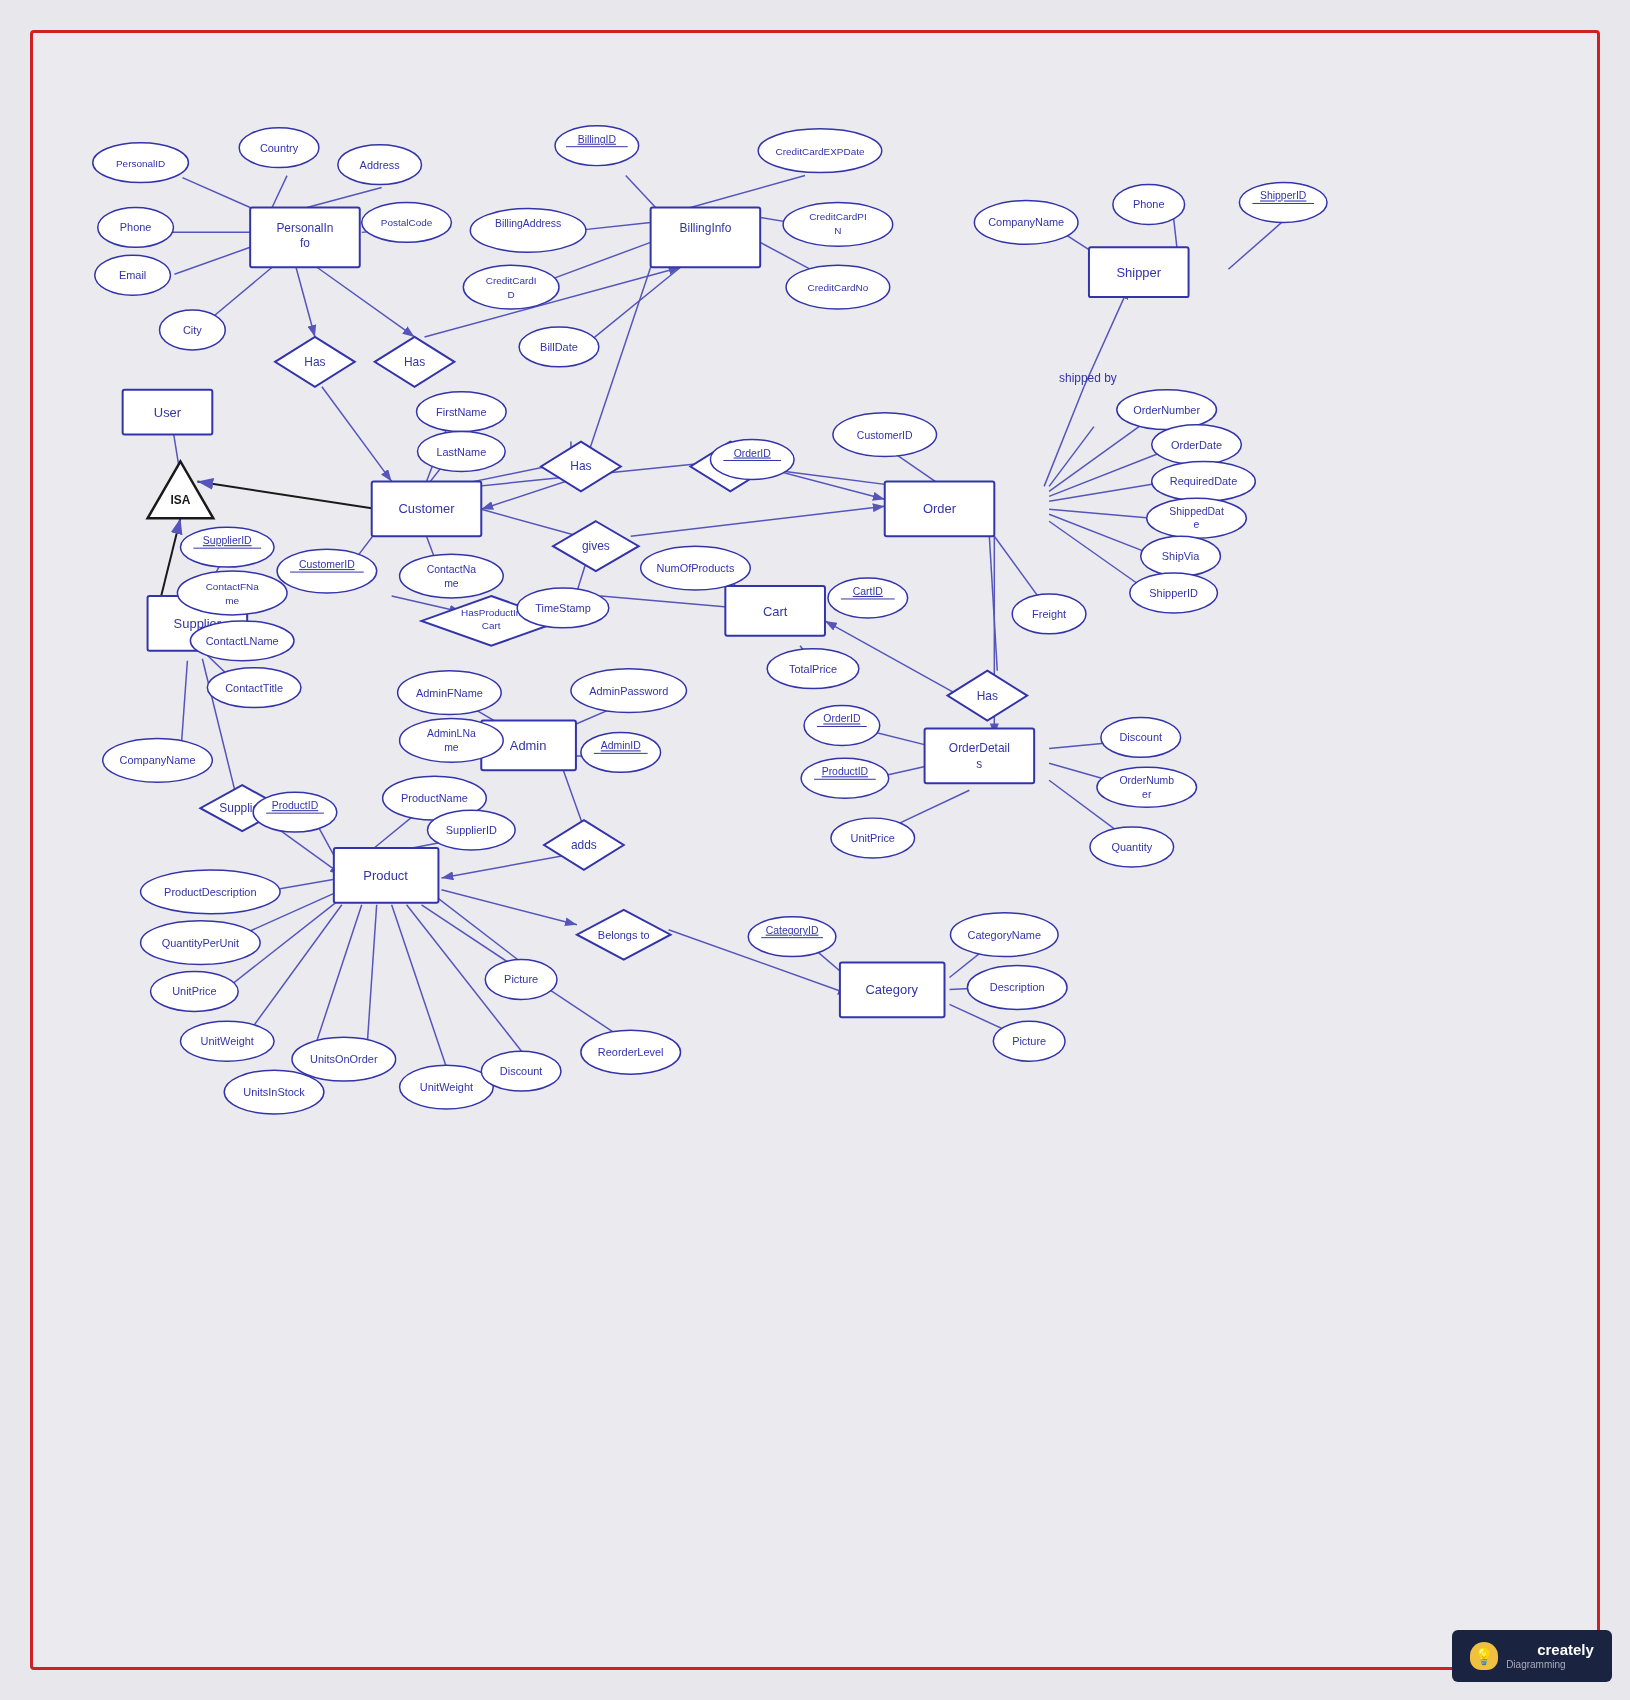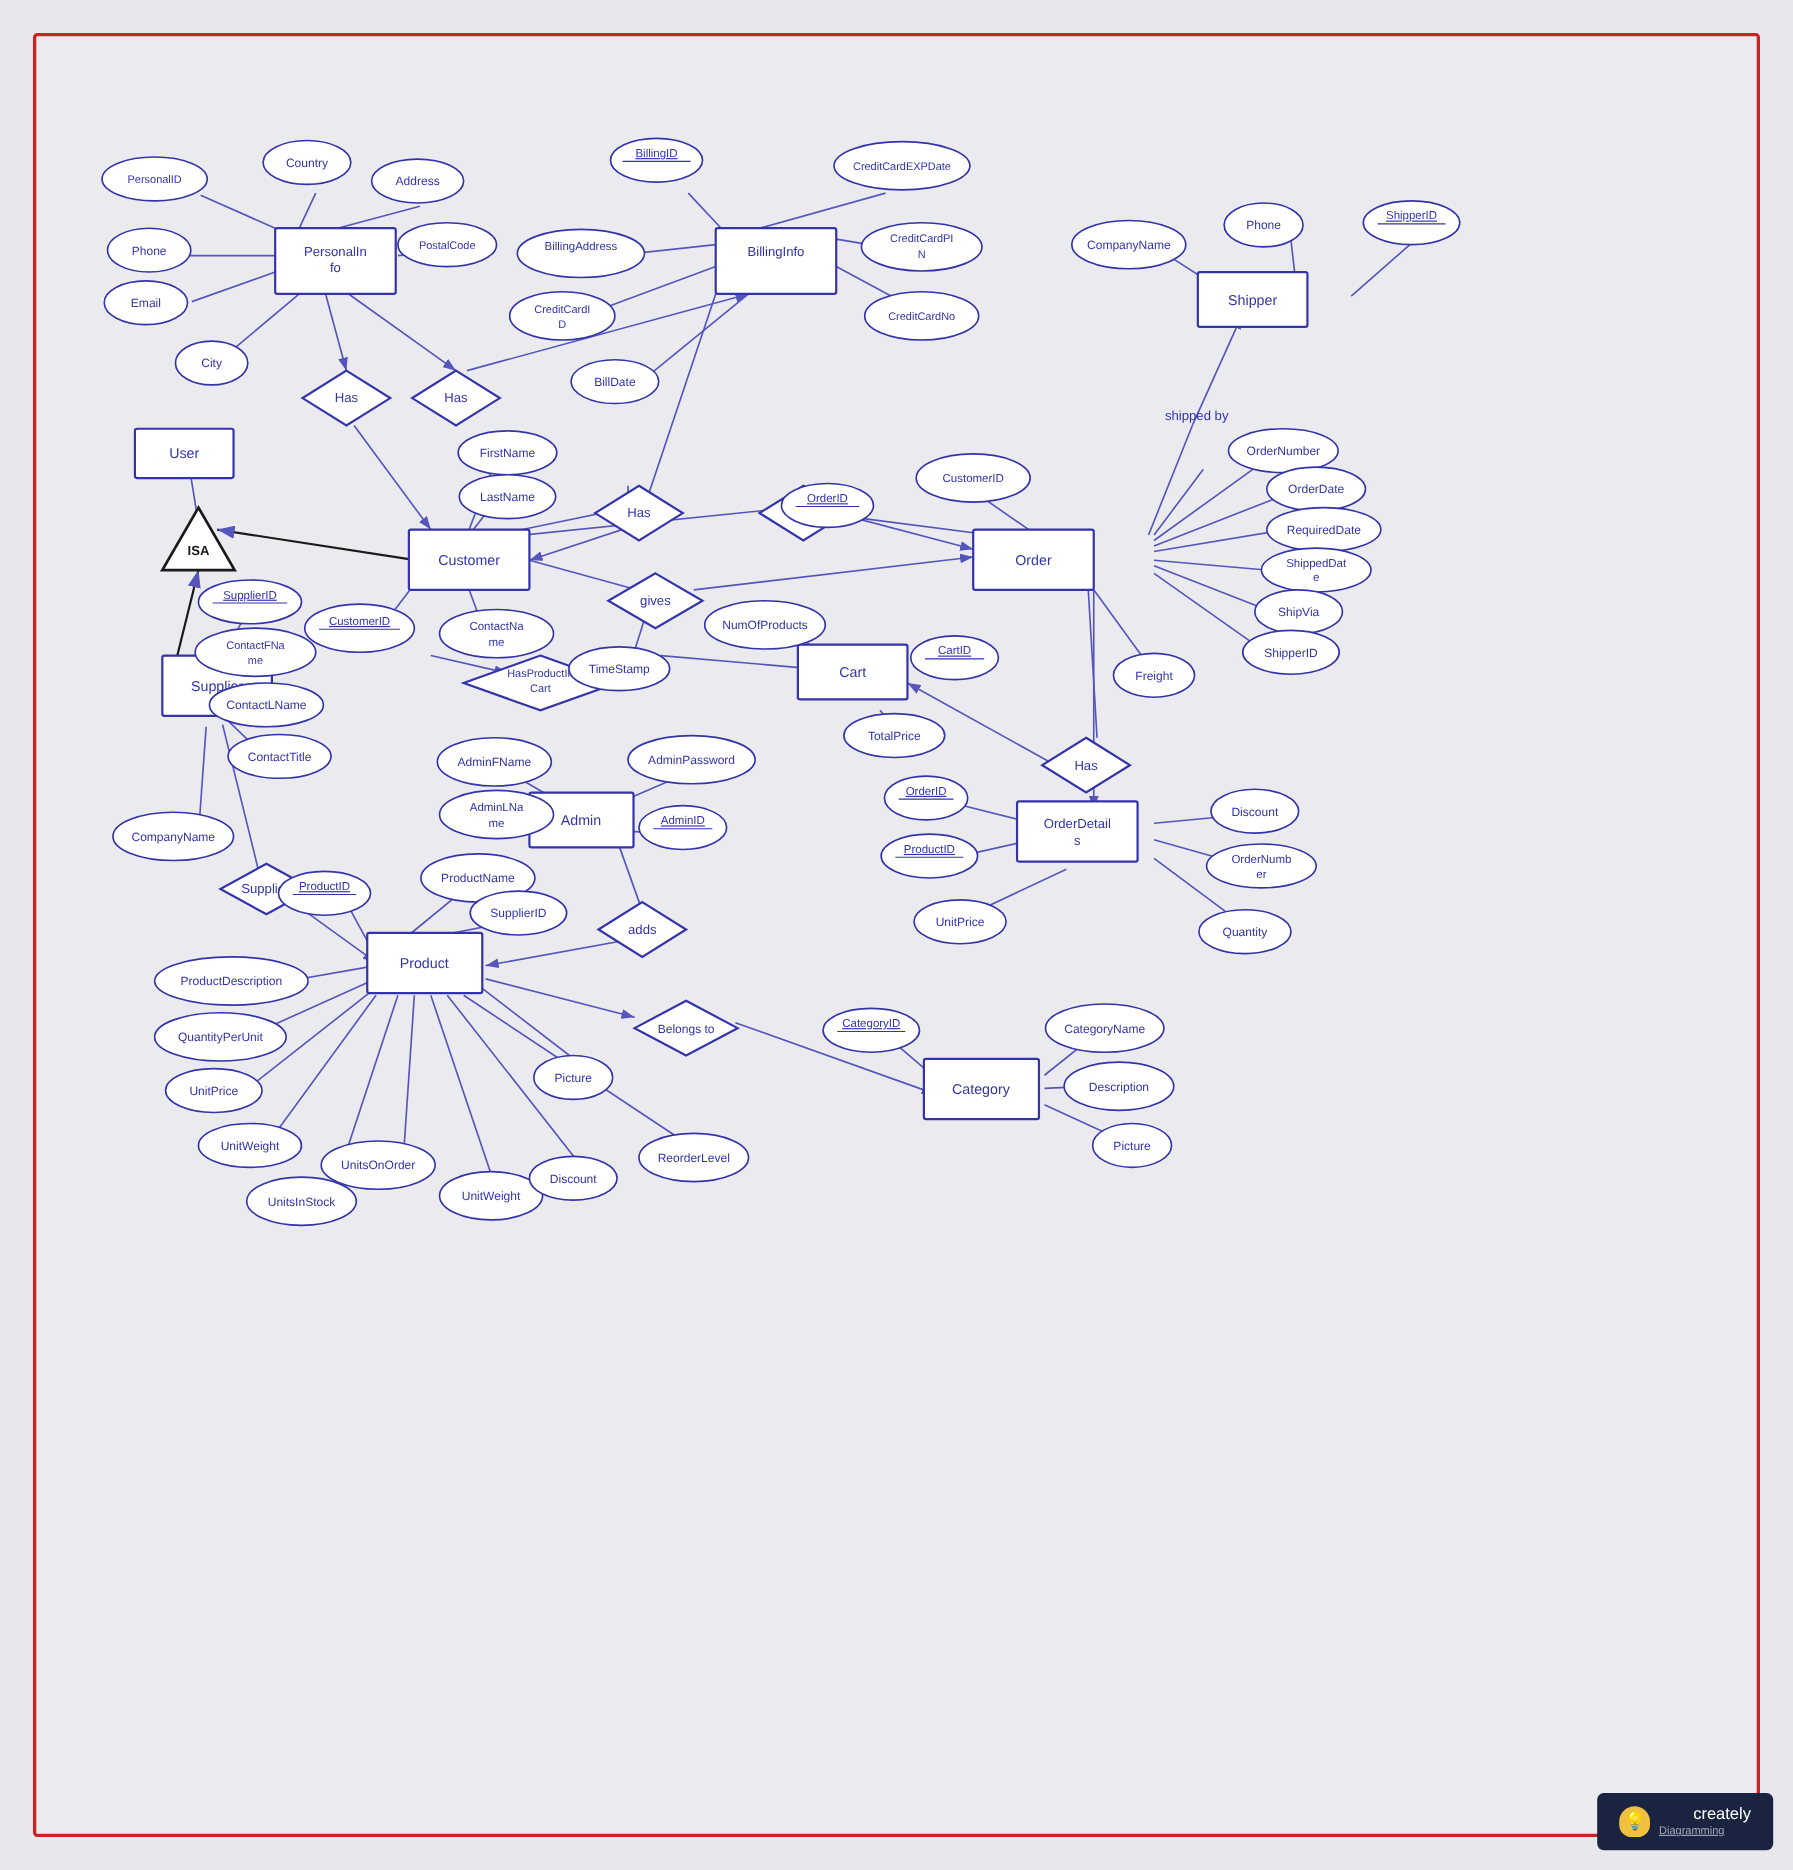--- a/index.html
+++ b/index.html
@@ -46,22 +46,22 @@
       width: 28px;
       height: 28px;
       background: #f0c040;
       border-radius: 50% 50% 40% 40%;
       display: flex;
       align-items: center;
       justify-content: center;
       font-size: 16px;
     }
     #logo-text { display: flex; flex-direction: column; line-height: 1.2; }
-    #logo-text span:first-child { font-size: 15px; font-weight: normal; margin-left: 31px; }
-    #logo-text span:last-child { font-size: 10px; color: #aab; font-weight: normal; text-decoration: underline; }
+    #logo-text span:first-child { font-size: 15px; font-weight: bold; margin-left: 31px; }
+    #logo-text span:last-child { font-size: 10px; color: #aab; font-weight: normal; }
   </style>
 </head>
 <body>
 
 <div id="diagram-container">
   <svg id="diagram" viewBox="0 0 1570 1640">
     <defs>
       <marker id="arrowhead" markerWidth="8" markerHeight="6" refX="8" refY="3" orient="auto">
         <polygon points="0 0, 8 3, 0 6" fill="#5555bb"></polygon>
       </marker>

